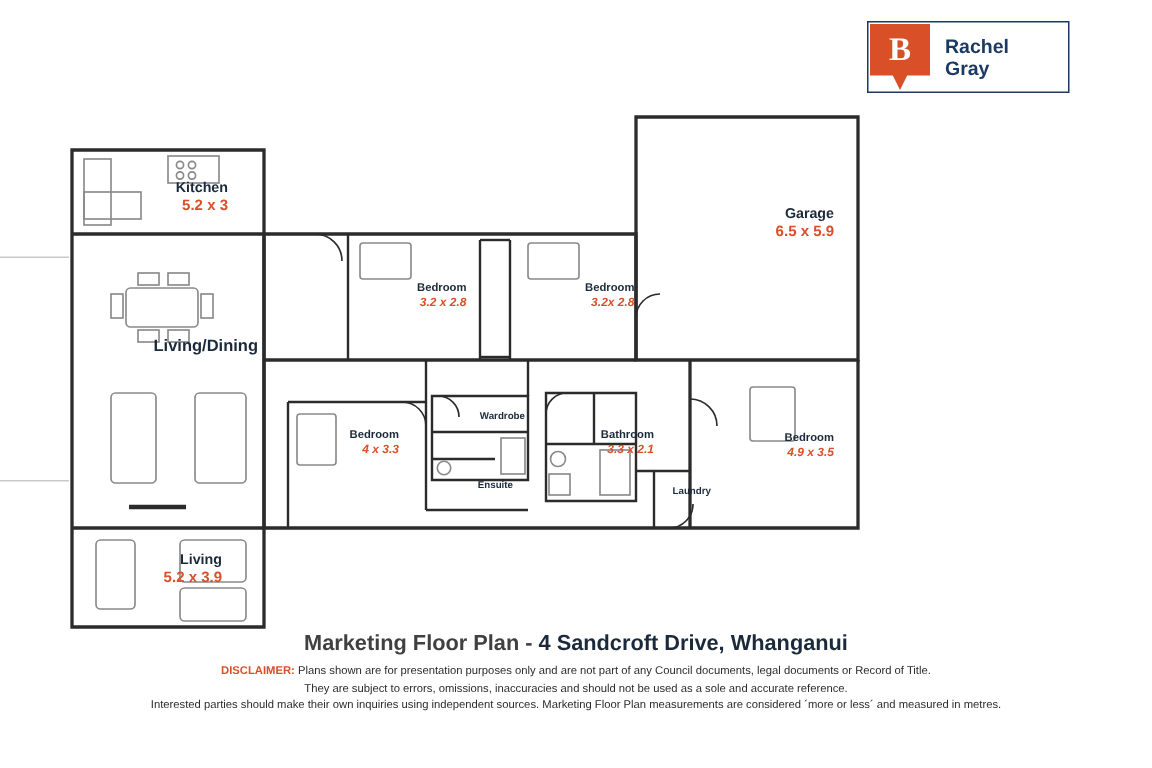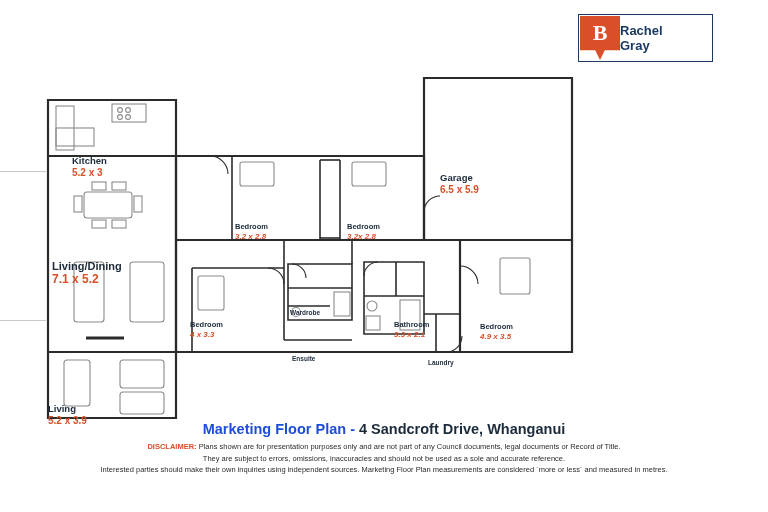--- a/index.html
+++ b/index.html
@@ -46,30 +46,30 @@
     clip-path: polygon(0 0, 100% 0, 100% 78%, 62% 78%, 50% 100%, 38% 78%, 0 78%);
   }
   .brand-logo span {
     color: #ffffff;
     font-size: 22px;
     font-weight: bold;
     line-height: 34px;
     font-family: "Liberation Serif", serif;
   }
   .brand-text {
+    margin-left: 10px;
     color: #1b3a63;
     font-size: 13px;
     line-height: 15px;
     font-weight: 600;
   }
   .room {
     position: absolute;
-    text-align: left;
+    text-align: right;
     line-height: 1.15;
-    margin-top: 35px;
   }
   .room .rname {
     display: block;
     color: #1b2a3a;
     font-weight: bold;
   }
   .room .rdim {
     display: block;
     color: #d94f28;
     font-weight: bold;
@@ -88,21 +88,21 @@
     left: 0;
     top: 421px;
     width: 768px;
     text-align: center;
   }
   .title-line {
     font-size: 14.5px;
     font-weight: bold;
     color: #1b2a3a;
   }
-  .title-line .mfp { color: #1d4ed8; }
+  .title-line .mfp { color: #404040; }
   .disclaimer {
     margin-top: 4px;
     font-size: 7.5px;
     color: #2b2b2b;
     line-height: 1.55;
   }
   .disclaimer .lead { color: #d94f28; font-weight: bold; }
 
   
   .edge-line {
@@ -227,21 +227,20 @@
 <div class="edge-line" style="top:171px;"></div>
 <div class="edge-line" style="top:320px;"></div>
 
 <div class="room r-md" style="left:72px; top:121px; width:80px;">
   <span class="rname">Kitchen</span>
   <span class="rdim">5.2 x 3</span>
 </div>
 
 <div class="room r-lg" style="left:52px; top:225px; width:120px;">
   <span class="rname">Living/Dining</span>
-  <span class="rdim">7.1 x 5.2</span>
 </div>
 
 <div class="room r-md" style="left:48px; top:369px; width:100px;">
   <span class="rname">Living</span>
   <span class="rdim">5.2 x 3.9</span>
 </div>
 
 <div class="room r-sm" style="left:235px; top:188px; width:76px;">
   <span class="rname">Bedroom</span>
   <span class="rdim">3.2 x 2.8</span>
@@ -255,21 +254,21 @@
 <div class="room r-md" style="left:440px; top:138px; width:116px;">
   <span class="rname">Garage</span>
   <span class="rdim">6.5 x 5.9</span>
 </div>
 
 <div class="room r-sm" style="left:190px; top:286px; width:76px;">
   <span class="rname">Bedroom</span>
   <span class="rdim">4 x 3.3</span>
 </div>
 
-<div class="room r-sm" style="left:346px; top:286px; width:70px;padding-left:48px;">
+<div class="room r-sm" style="left:366px; top:286px; width:70px;">
   <span class="rname">Bathroom</span>
   <span class="rdim">3.3 x 2.1</span>
 </div>
 
 <div class="room r-sm" style="left:480px; top:288px; width:76px;">
   <span class="rname">Bedroom</span>
   <span class="rdim">4.9 x 3.5</span>
 </div>
 
 <div class="room r-xs" style="left:290px; top:274px; width:60px;">

